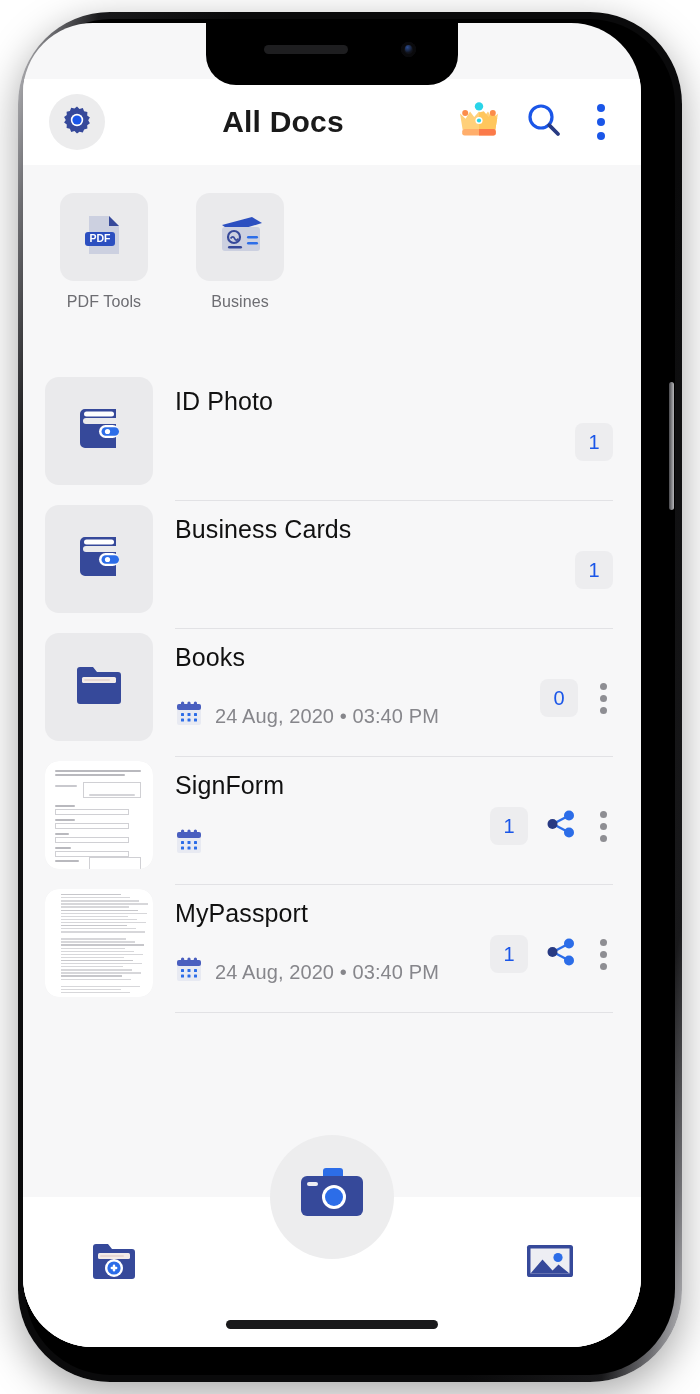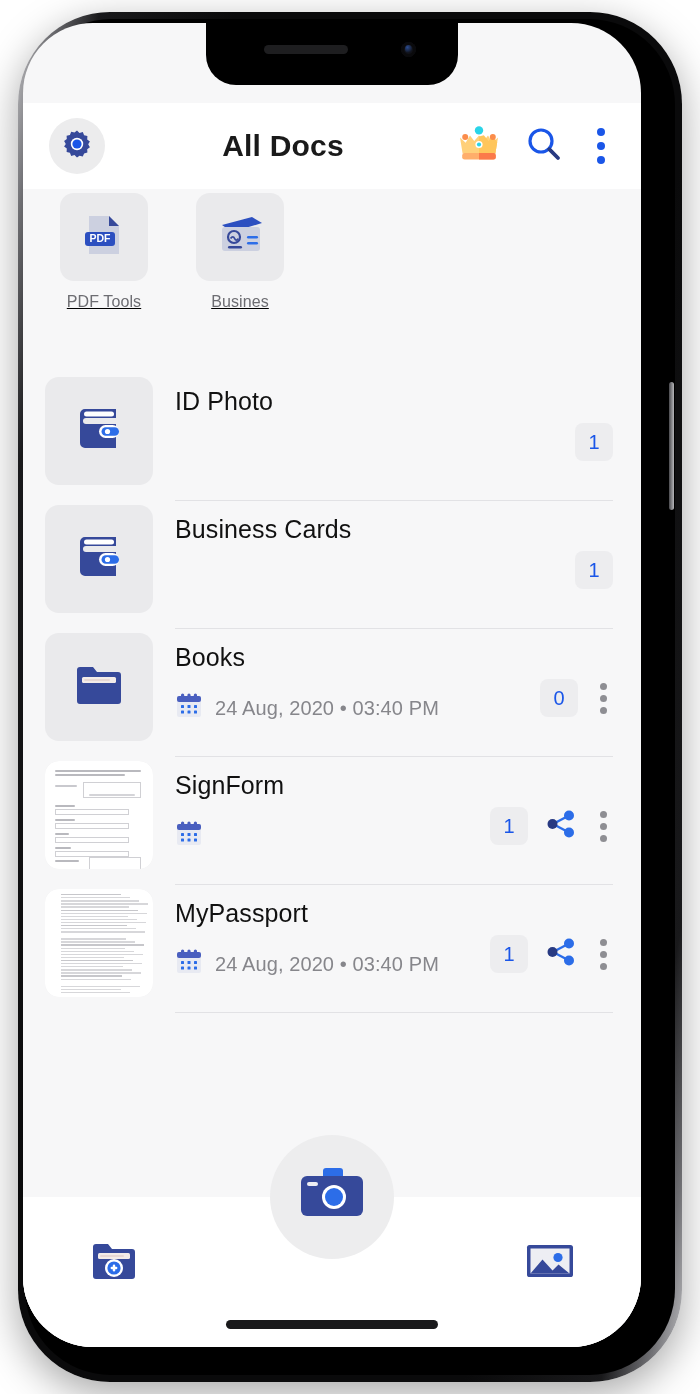--- a/index.html
+++ b/index.html
@@ -100,21 +100,21 @@
     position:relative; padding:1.6px;
   }
   .battery::after {
     content:""; position:absolute; right:-5px; top:5px;
     width:3px; height:6px; background:#000; border-radius:0 2px 2px 0;
   }
   .battery span { display:block; width:100%; height:100%; background:#000; border-radius:2px; }
 
   
   .appbar {
-    position:absolute; left:0; top:80px; width:100%; height:86px;
+    position:absolute; left:0; top:56px; width:100%; height:86px;
     background:#ffffff;
     display:flex; align-items:center; padding: 0 26px;
     z-index:40;
   }
   .gear-btn {
     width:56px; height:56px; border-radius:50%;
     background:#ececed; display:flex; align-items:center; justify-content:center;
     flex:0 0 auto;
   }
   .appbar-title {
@@ -131,21 +131,21 @@
   .catstrip {
     position:absolute; left:0; top:148px; width:100%; height:192px;
     background:#f7f7f8;
     display:flex; align-items:flex-start; gap:18px;
     padding: 22px 0 0 22px;
     overflow:hidden;
     z-index:30;
   }
   .cat {
     flex:0 0 auto; width:118px;
-    display:flex; flex-direction:column; align-items:center; gap:12px;text-decoration:underline;
+    display:flex; flex-direction:column; align-items:center; gap:12px;
   }
   .cat-tile {
     width:88px; height:88px; border-radius:14px;
     background:#eaeaec;
     display:flex; align-items:center; justify-content:center;
   }
   .cat-label {
     font-size:16px; color:#6d6d72; white-space:nowrap;
     letter-spacing:.1px;
   }
@@ -174,21 +174,21 @@
     border-bottom: 1.6px solid #e2e2e5;
     position:relative;
   }
   .row-title {
     font-size:25px; font-weight:500; color:#111;
     margin-top: 14px; letter-spacing:.1px;
     white-space:nowrap;
   }
   .row-meta {
     display:flex; align-items:center; gap:12px;
-    margin-top: 20px;
+    margin-top: 28px;
   }
   .row-date {
     font-size:20px; color:#86868b; letter-spacing:.1px; white-space:nowrap;
   }
   .row-actions {
     position:absolute; right:0; top:50px;
     display:flex; align-items:center; gap:16px;
   }
   .count-chip {
     min-width:38px; height:38px; padding: 0 10px; border-radius:8px;

